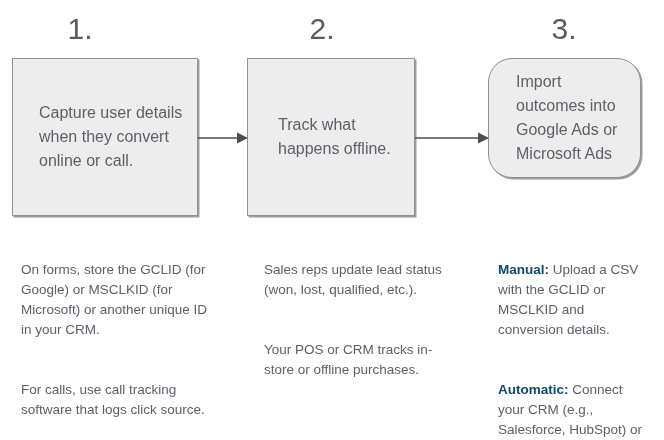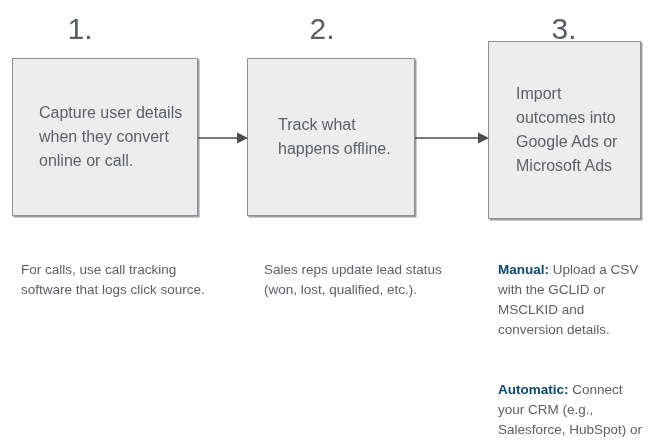--- a/index.html
+++ b/index.html
@@ -44,21 +44,21 @@
     position: absolute;
     box-sizing: border-box;
     background: #ededed;
     border: 1px solid #8f9195;
     box-shadow: 1.5px 1.5px 0 0 #9a9da1;
     display: flex;
     align-items: center;
   }
   #step-box-1 { left: 12px;  top: 58px; width: 186px; height: 158px; }
   #step-box-2 { left: 247px; top: 58px; width: 168px; height: 158px; }
-  #step-box-3 { left: 488px; top: 41px; width: 153px; height: 178px; }
+  #step-box-3 { left: 488px; top: 58px; width: 153px; height: 120px; border-radius: 24px; }
 
   .step-box-text {
     font-size: 16px;
     line-height: 24px;
     color: #5c6068;
     padding-left: 26px;
     padding-right: 10px;
     white-space: pre-line;
     font-family: "Liberation Sans", sans-serif;
   }
@@ -129,27 +129,33 @@
 
   <div class="connector" id="connector-2-3">
     <svg width="75" height="14" viewBox="0 0 75 14" xmlns="http://www.w3.org/2000/svg">
       <line x1="0" y1="7" x2="65" y2="7" stroke="#4d4d4d" stroke-width="1.6"></line>
       <polygon points="63,1.5 74,7 63,12.5" fill="#4d4d4d"></polygon>
     </svg>
   </div>
 
   <div class="desc-column" id="desc-column-1">
     <p class="desc-para">
+      <span class="desc-lead"></span><span>On forms, store the GCLID (for Google) or MSCLKID (for Microsoft) or another unique ID in your CRM.</span>
+    </p>
+    <p class="desc-para">
       <span class="desc-lead"></span><span>For calls, use call tracking software that logs click source.</span>
     </p>
   </div>
 
   <div class="desc-column" id="desc-column-2">
     <p class="desc-para">
       <span class="desc-lead"></span><span>Sales reps update lead status (won, lost, qualified, etc.).</span>
+    </p>
+    <p class="desc-para">
+      <span class="desc-lead"></span><span>Your POS or CRM tracks in-store or offline purchases.</span>
     </p>
   </div>
 
   <div class="desc-column" id="desc-column-3">
     <p class="desc-para">
       <span class="desc-lead">Manual:</span><span> Upload a CSV with the GCLID or MSCLKID and conversion details.</span>
     </p>
     <p class="desc-para">
       <span class="desc-lead">Automatic:</span><span> Connect your CRM (e.g., Salesforce, HubSpot) or use tools like Zapier or to push updates automatically.</span>
     </p>

